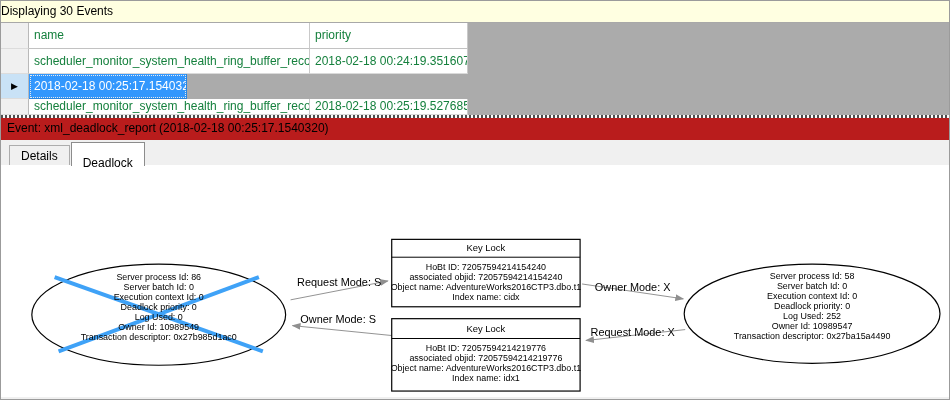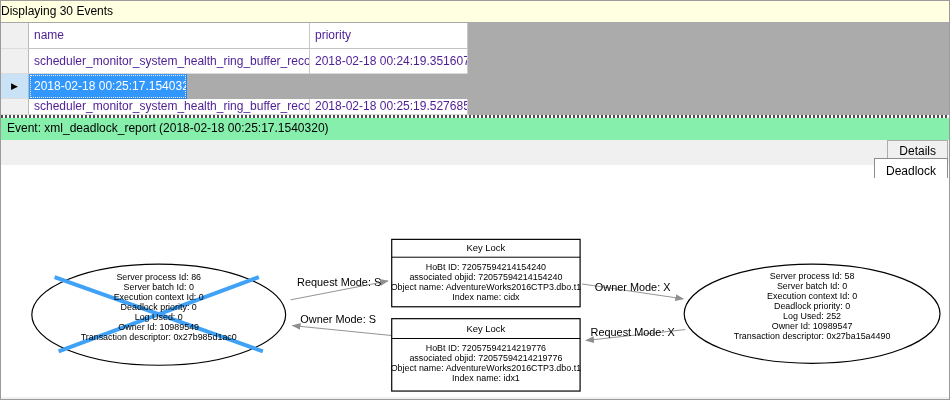--- a/index.html
+++ b/index.html
@@ -19,44 +19,44 @@
   .grid-row { display:flex; width:467px; }
   .sel-cell {
     width:28px; flex:0 0 28px; background:#F0F0F0;
     border-right:1px solid #B9B9B9; border-bottom:1px solid #DCDCDC;
     display:flex; align-items:center; justify-content:center;
   }
   .sel-cell.selected { background:#C9E2F6; }
   .arrow-glyph { font-size:9px; color:#000; line-height:1; }
   .cell {
     background:#fff; border-right:1px solid #C9C9C9; border-bottom:1px solid #DADADA;
-    font-size:12px; padding-left:5px; white-space:nowrap; overflow:hidden; color:#4c1d95;
+    font-size:12px; padding-left:5px; white-space:nowrap; overflow:hidden; color:#15803d;
   }
   .cell-name { width:281px; flex:0 0 281px; }
   .cell-ts   { width:158px; flex:0 0 158px; }
   .hdr .cell { line-height:25px; border-bottom:1px solid #C2C2C2; }
   .hdr { height:26px; }
   .r { height:25px; }
   .r .cell { line-height:24px; }
   .r-last { height:16px; }
   .r-last .cell { line-height:15px; }
   .row-selected .cell { background:#3297FD; color:#fff; border-right-color:#2a86e0; border-bottom-color:#2a86e0; }
   .focus-cells { display:flex; outline:1px dotted #EAEAEA; outline-offset:-2px; }
   
   .ants { height:3px; background:repeating-linear-gradient(90deg,#4d4d4d 0 2px,#fbfbfb 2px 4px); }
   
-  .event-bar { height:22px; background:#86efac; font-size:12px; line-height:21px; padding-left:6px; color:#000; }
+  .event-bar { height:22px; background:#b91c1c; font-size:12px; line-height:21px; padding-left:6px; color:#000; }
   
-  .tabstrip { height:25px; background:#F0F0F0; display:flex; align-items:flex-end; padding-left:8px;flex-direction:column; }
+  .tabstrip { height:25px; background:#F0F0F0; display:flex; align-items:flex-end; padding-left:8px; }
   .tab {
     font-size:12px; height:20px; padding:3px 11px 0; margin-right:1px;
     background:#F0F0F0; border:1px solid #ACACAC; border-bottom:none; color:#000;
   }
   .tab.active {
-    background:#fff; border-color:#8C8C8C; height:24px; padding-top:5px;
+    background:#fff; border-color:#8C8C8C; height:24px; padding-top:13px;
     position:relative; z-index:2; margin-bottom:-1px;
   }
   
   .content { height:232px; background:#fff; position:relative; z-index:1; }
   svg text { font-family:"Liberation Sans","DejaVu Sans",sans-serif; fill:#000; }
   .node-text  { font-size:9px; text-anchor:middle; }
   .lock-title { font-size:9.5px; text-anchor:middle; }
   .edge-label { font-size:11px; text-anchor:middle; }
   .shape { fill:#fff; stroke:#000; stroke-width:1.2; }
   .edge  { stroke:#929292; stroke-width:1; fill:none; }

